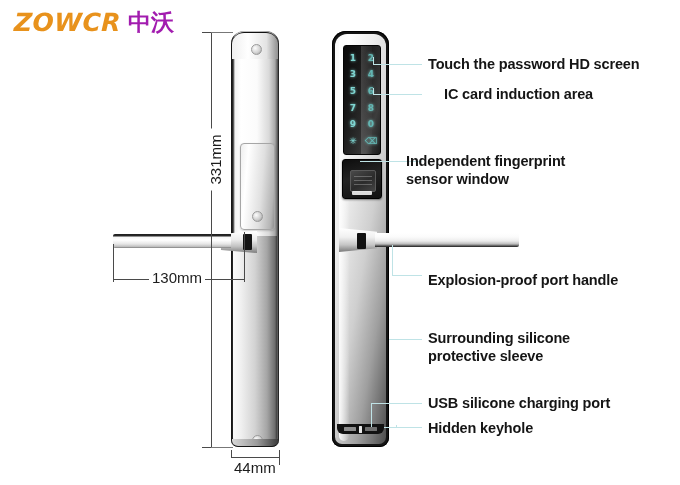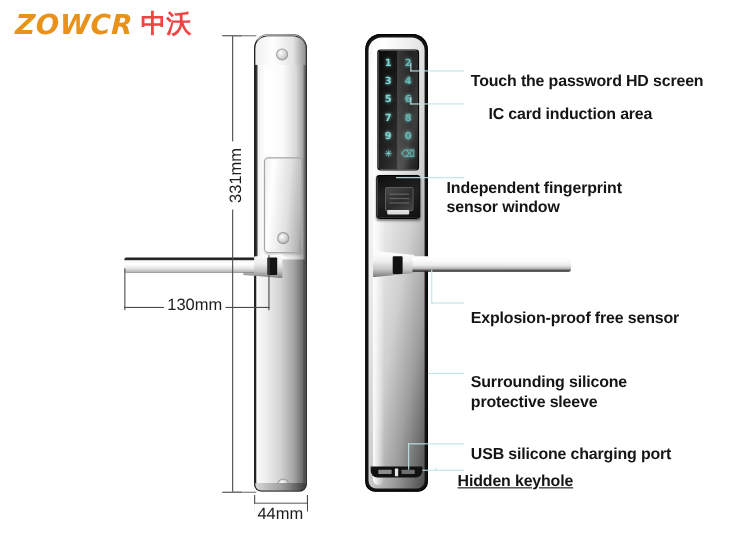--- a/index.html
+++ b/index.html
@@ -32,21 +32,21 @@
     font-style: italic;
     letter-spacing: 0.5px;
     color: #E8921C;
     line-height: 1;
     transform: skewX(-2deg);
   }
   #brand-cn {
     font-family: "DejaVu Sans", sans-serif;
     font-size: 23px;
     font-weight: 700;
-    color: #ef4444;
+    color: #a21caf;
     line-height: 1;
   }
 
   
   .dimline {
     position: absolute;
     background: #4a4a4a;
   }
   .v-line { width: 1px; }
   .h-line { height: 1px; }
@@ -74,21 +74,20 @@
 
   .callout {
     position: absolute;
     font-family: "Liberation Sans", sans-serif;
     font-size: 14.5px;
     font-weight: 600;
     color: #151515;
     line-height: 1.22;
     white-space: pre-line;
     letter-spacing: -0.15px;
-    margin-top: 10px;
   }
 
   
   .lock {
     position: absolute;
   }
 
   
   #lock-left-panel {
     left: 231px;
@@ -460,25 +459,25 @@
 <div class="leader v" style="left:373px; top:88px; height:7px;"></div>
 <div class="leader h" style="left:373px; top:94px; width:49px;"></div>
 <div class="callout" style="left:444px; top:86px;">IC card induction area</div>
 
 <div class="leader h" style="left:360px; top:161px; width:62px;"></div>
 <div class="callout" style="left:406px; top:153px;">Independent fingerprint
 sensor window</div>
 
 <div class="leader v" style="left:392px; top:245px; height:31px;"></div>
 <div class="leader h" style="left:392px; top:275px; width:30px;"></div>
-<div class="callout" style="left:428px; top:272px;">Explosion-proof free sensor</div>
+<div class="callout" style="left:428px; top:272px;">Explosion-proof port handle</div>
 
 <div class="leader h" style="left:389px; top:339px; width:33px;"></div>
 <div class="callout" style="left:428px; top:330px;">Surrounding silicone
 protective sleeve</div>
 
 <div class="leader v" style="left:371px; top:403px; height:24px;"></div>
 <div class="leader h" style="left:371px; top:403px; width:51px;"></div>
 <div class="callout" style="left:428px; top:395px;">USB silicone charging port</div>
 
 <div class="leader v" style="left:396px; top:425px; height:3px;"></div>
 <div class="leader h" style="left:384px; top:427px; width:38px;"></div>
-<div class="callout" style="left:416px; top:420px;text-decoration:underline;">Hidden keyhole</div>
+<div class="callout" style="left:428px; top:420px;">Hidden keyhole</div>
 
 </body></html>

